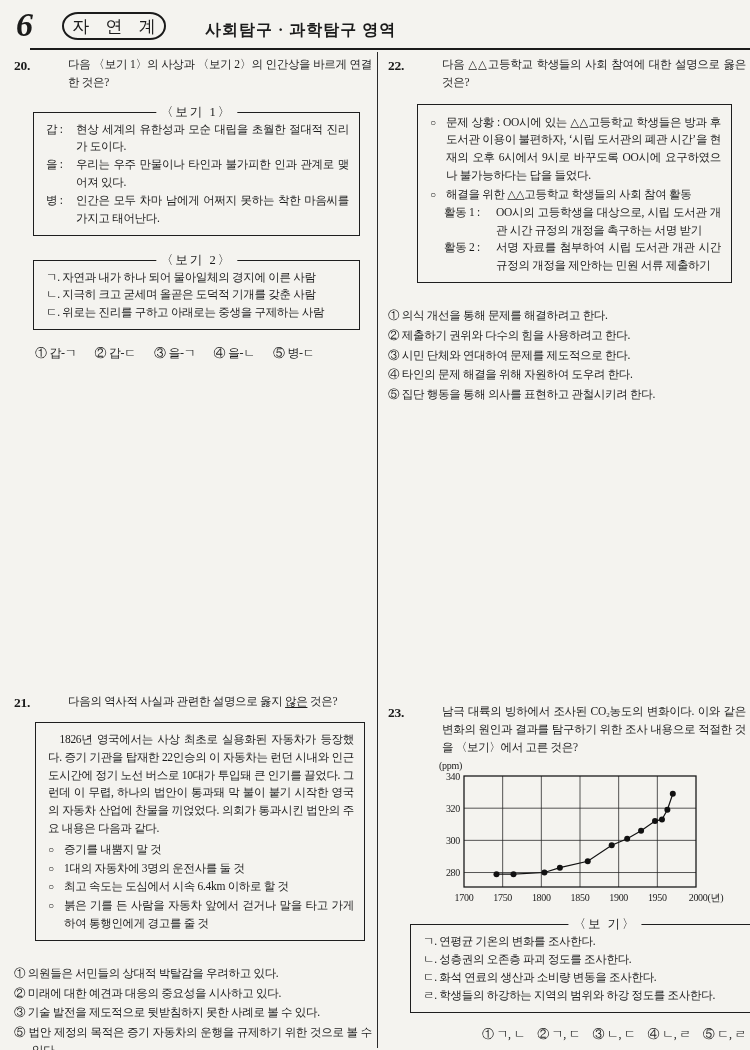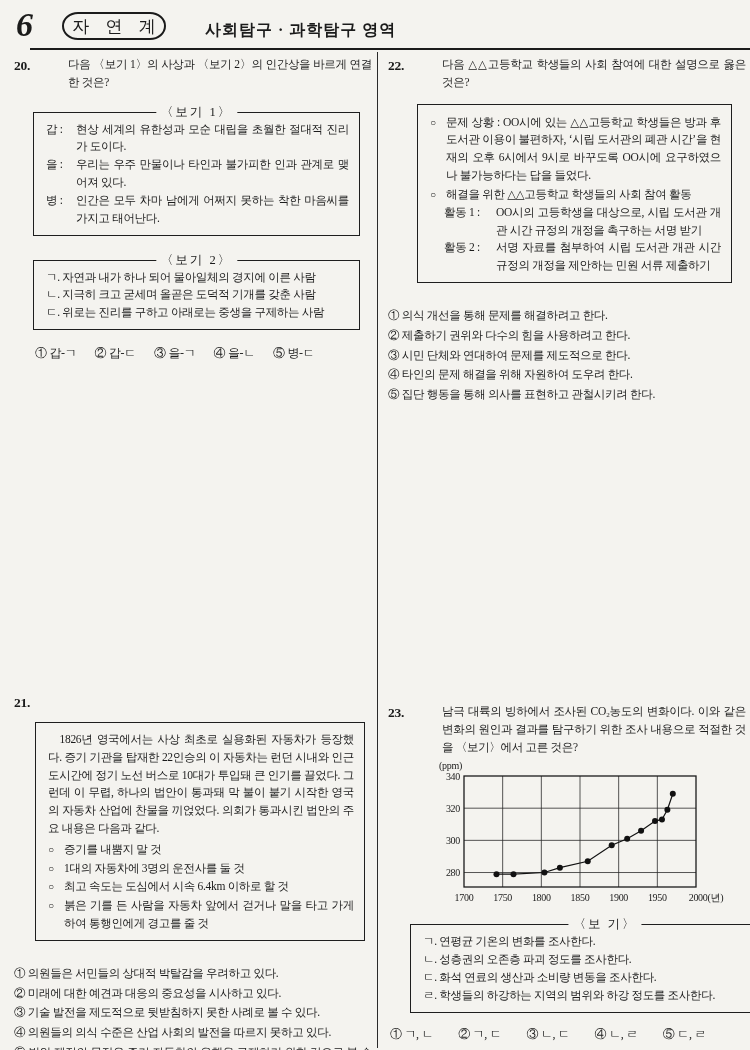--- a/index.html
+++ b/index.html
@@ -50,21 +50,21 @@
   .plainline{margin:0;}
   .para{margin:0 0 3px 0;text-indent:1em;text-align:justify;}
   .oitem{display:flex;align-items:flex-start;margin-top:1px;}
   .obul{flex:0 0 16px;font-size:10px;padding-top:1px;}
   .otxt{flex:1 1 auto;text-align:justify;}
   .act{display:flex;align-items:flex-start;margin-left:14px;}
   .albl{flex:0 0 52px;white-space:nowrap;}
   .atxt{flex:1 1 auto;text-align:justify;}
 
   .choices-inline{display:flex;gap:18px;margin-top:14px;font-size:12px;white-space:nowrap;}
-  .choices-inline.tight{gap:25px;}
+  .choices-inline.tight{gap:12px;justify-content:flex-end;}
   .choices-list{margin-top:24px;}
   .choices-list .ch{padding-left:18px;text-indent:-18px;margin-bottom:2px;text-align:justify;}
 
   .q20-box1{margin-left:19px;width:327px;}
   .q20-box2{margin-left:19px;width:327px;margin-top:24px;}
   .q20-choices{margin-left:21px;}
   .q21-block{position:absolute;left:0;top:637px;width:358px;}
   .q21-box{margin-left:21px;width:330px;margin-top:8px;}
   .q22-box{margin-left:29px;width:315px;margin-top:12px;}
   .q23-block{position:absolute;left:0;top:647px;width:358px;}
@@ -121,20 +121,21 @@
       <span>② 갑-ㄷ</span>
       <span>③ 을-ㄱ</span>
       <span>④ 을-ㄴ</span>
       <span>⑤ 병-ㄷ</span>
     </div>
   </div>
 
   <div class="qblock q21-block">
     <div class="stem">
       <span class="qno">21.</span>
+      <span class="stemtext"><span>다음의 역사적 사실과 관련한 설명으로 옳지 </span><span class="ul">않은</span><span> 것은?</span></span>
     </div>
 
     <div class="box q21-box">
       <p class="para">1826년 영국에서는 사상 최초로 실용화된 자동차가 등장했다. 증기 기관을 탑재한 22인승의 이 자동차는 런던 시내와 인근 도시간에 정기 노선 버스로 10대가 투입돼 큰 인기를 끌었다. 그런데 이 무렵, 하나의 법안이 통과돼 막 불이 붙기 시작한 영국의 자동차 산업에 찬물을 끼얹었다. 의회가 통과시킨 법안의 주요 내용은 다음과 같다.</p>
       <div class="oitem">
         <span class="obul">○</span>
         <span class="otxt">증기를 내뿜지 말 것</span>
       </div>
       <div class="oitem">
         <span class="obul">○</span>
@@ -147,21 +148,20 @@
       <div class="oitem">
         <span class="obul">○</span>
         <span class="otxt">붉은 기를 든 사람을 자동차 앞에서 걷거나 말을 타고 가게 하여 통행인에게 경고를 줄 것</span>
       </div>
     </div>
 
     <div class="choices-list">
       <div class="ch">① 의원들은 서민들의 상대적 박탈감을 우려하고 있다.</div>
       <div class="ch">② 미래에 대한 예견과 대응의 중요성을 시사하고 있다.</div>
       <div class="ch">③ 기술 발전을 제도적으로 뒷받침하지 못한 사례로 볼 수 있다.</div>
-      <div class="ch">④ 의원들의 의식 수준은 산업 사회의 발전을 따르지 못하고 있다.</div>
       <div class="ch">⑤ 법안 제정의 목적은 증기 자동차의 운행을 규제하기 위한 것으로 볼 수 있다.</div>
     </div>
   </div>
 </div>
 
 <div class="col col-r">
 
   <div class="qblock">
     <div class="stem">
       <span class="qno">22.</span>

